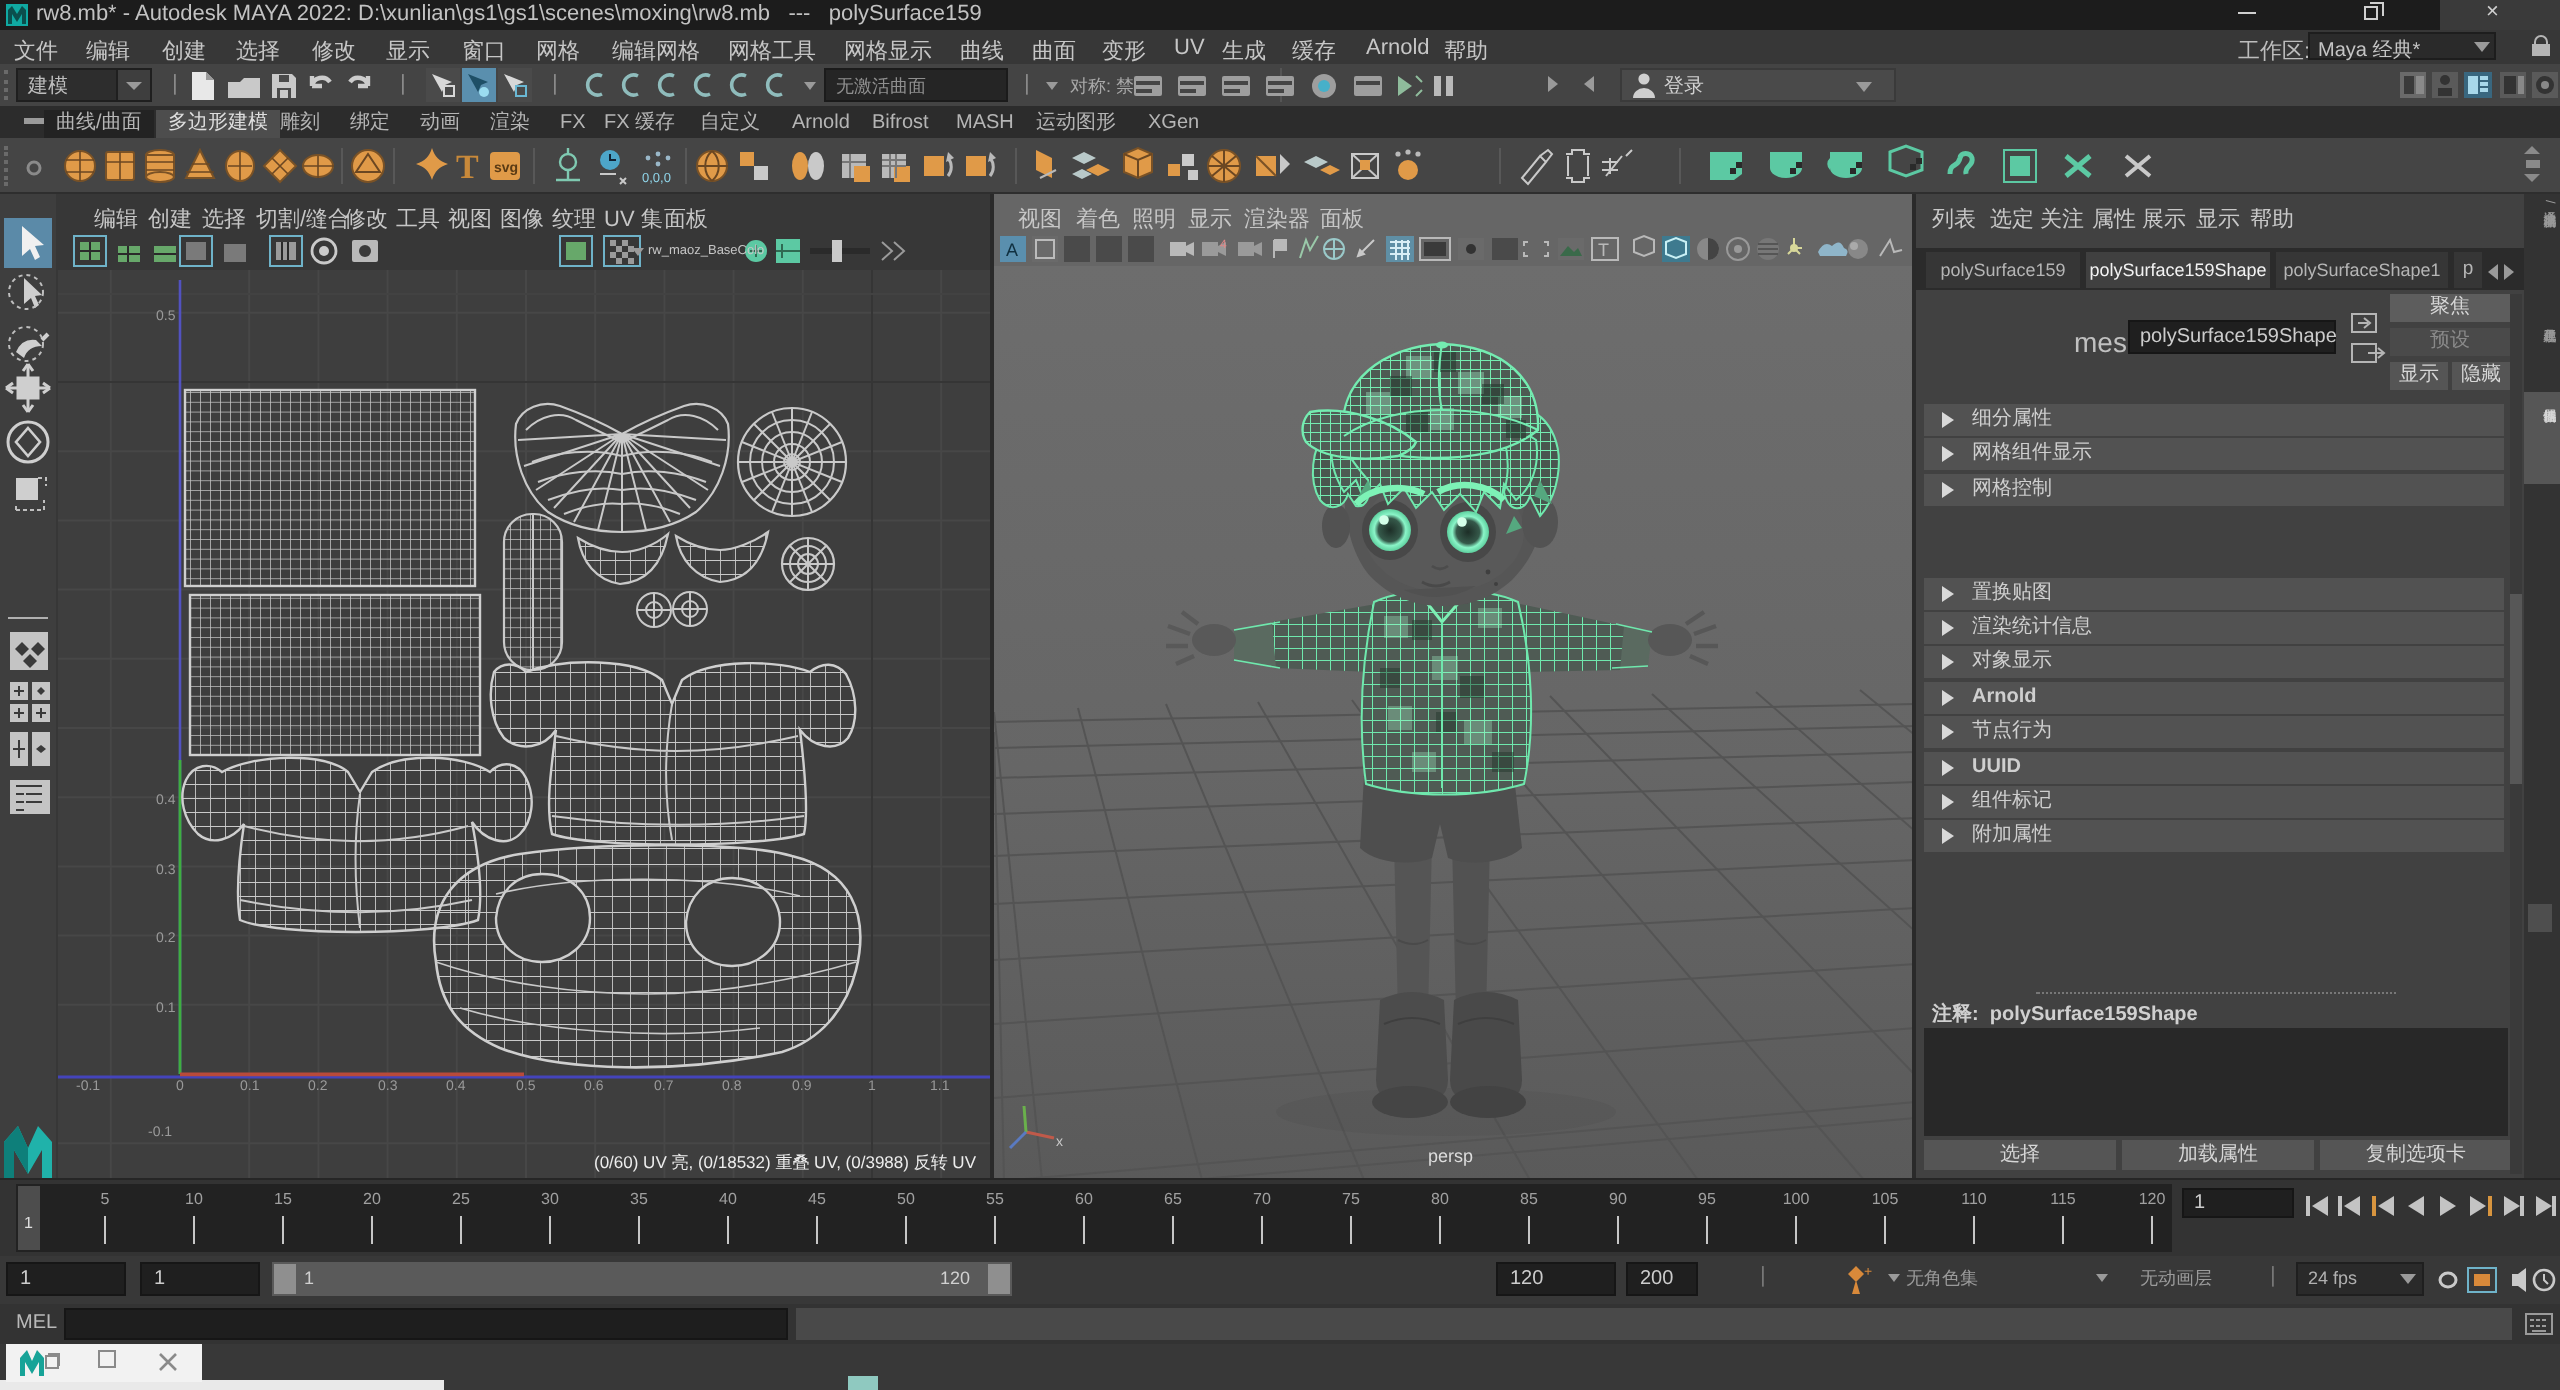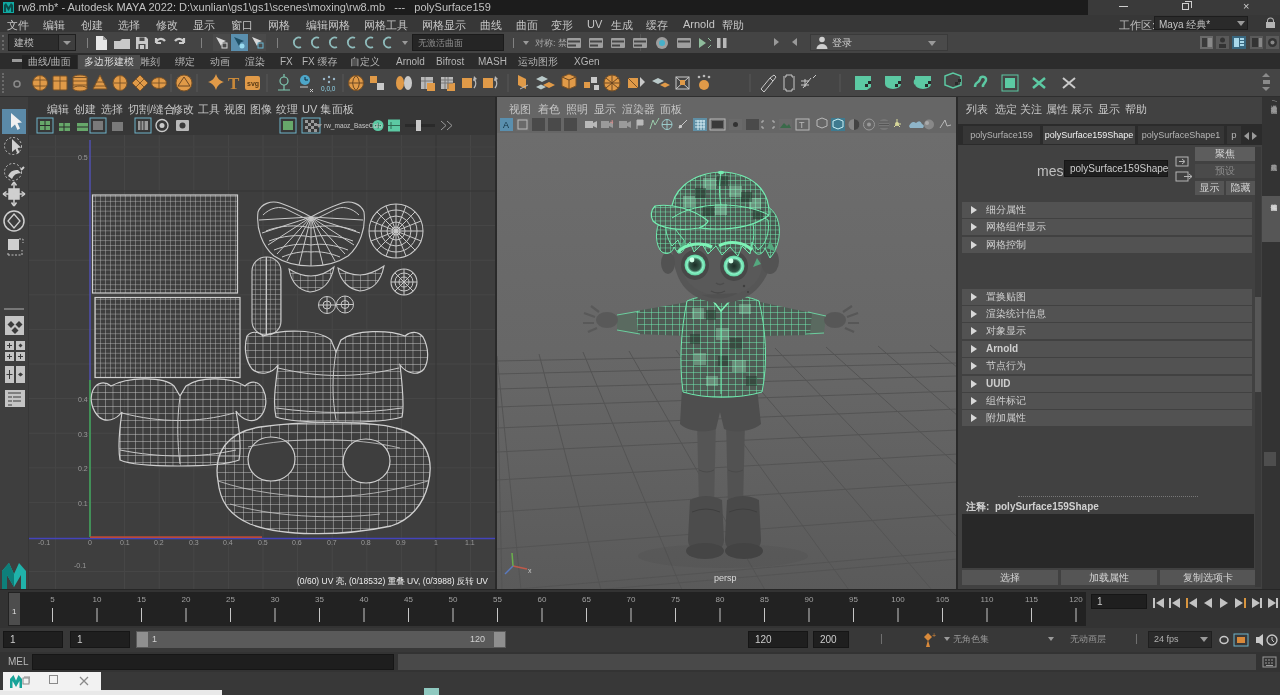--- a/index.html
+++ b/index.html
@@ -1,21 +1,21 @@
 <!DOCTYPE html>
 <html><head><meta charset="utf-8">
 <style>
 html,body{margin:0;padding:0;width:1280px;height:695px;overflow:hidden;background:#3a3a3a;
 font-family:"Liberation Sans",sans-serif;-webkit-font-smoothing:antialiased;}
 *{box-sizing:border-box;}
 .abs{position:absolute;}
 #stage{position:relative;width:1280px;height:695px;background:#3a3a3a;}
 .cjk{letter-spacing:0px;}
 
-#titlebar{left:0;top:0;width:1088px;height:15px;background:#1c1c1c;color:#c9c9c9;font-size:11px;}
+#titlebar{left:0;top:0;width:1220px;height:15px;background:#1c1c1c;color:#c9c9c9;font-size:11px;}
 #titletext{left:18px;top:1px;font-size:11px;color:#c2c2c2;white-space:nowrap;}
 
 #menubar{left:0;top:15px;width:1280px;height:17px;background:#373737;color:#c6c6c6;font-size:11px;}
 #menubar .mi{position:absolute;top:3px;white-space:nowrap;}
 
 #statusline{left:0;top:32px;width:1280px;height:21px;background:#444444;}
 
 #shelftabs{left:0;top:53px;width:1280px;height:16px;background:#2c2c2c;font-size:10px;color:#b5b5b5;padding-left:48px;}
 #shelftabs .tab{position:absolute;top:2px;height:14px;line-height:14px;padding:0 6px;}
 #shelftabs .active{background:#4d4d4d;color:#dedede;}

